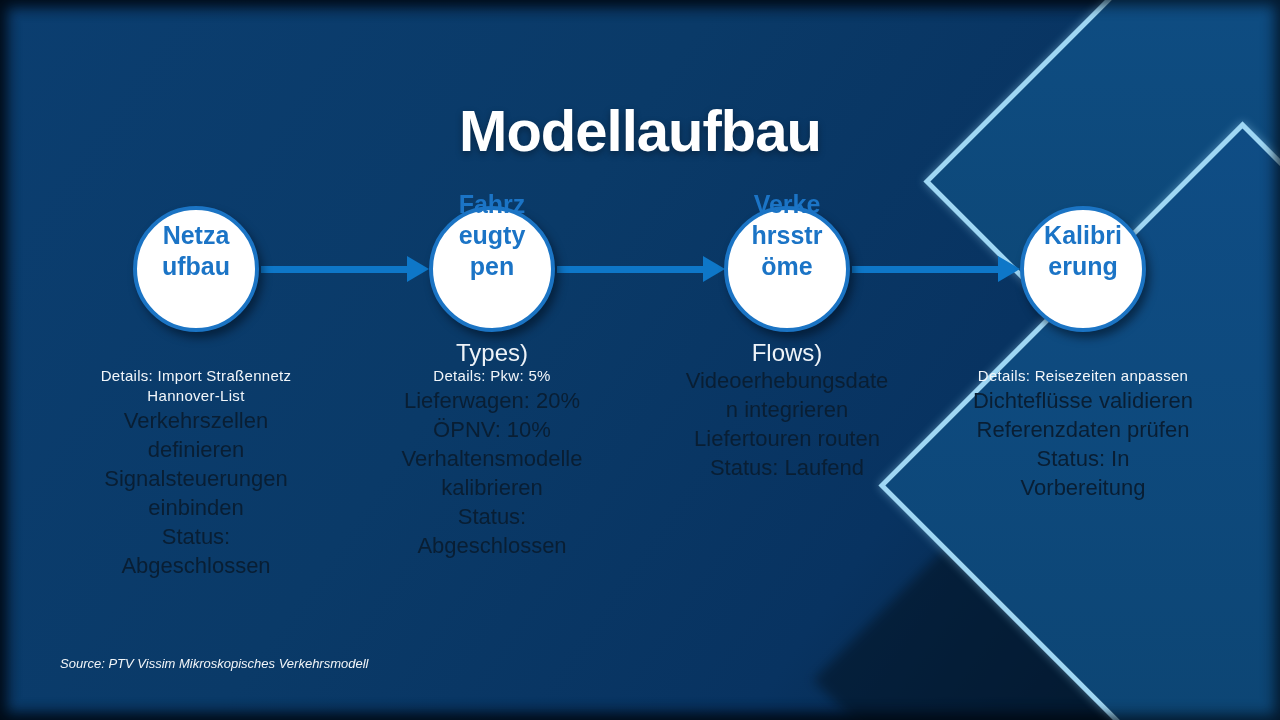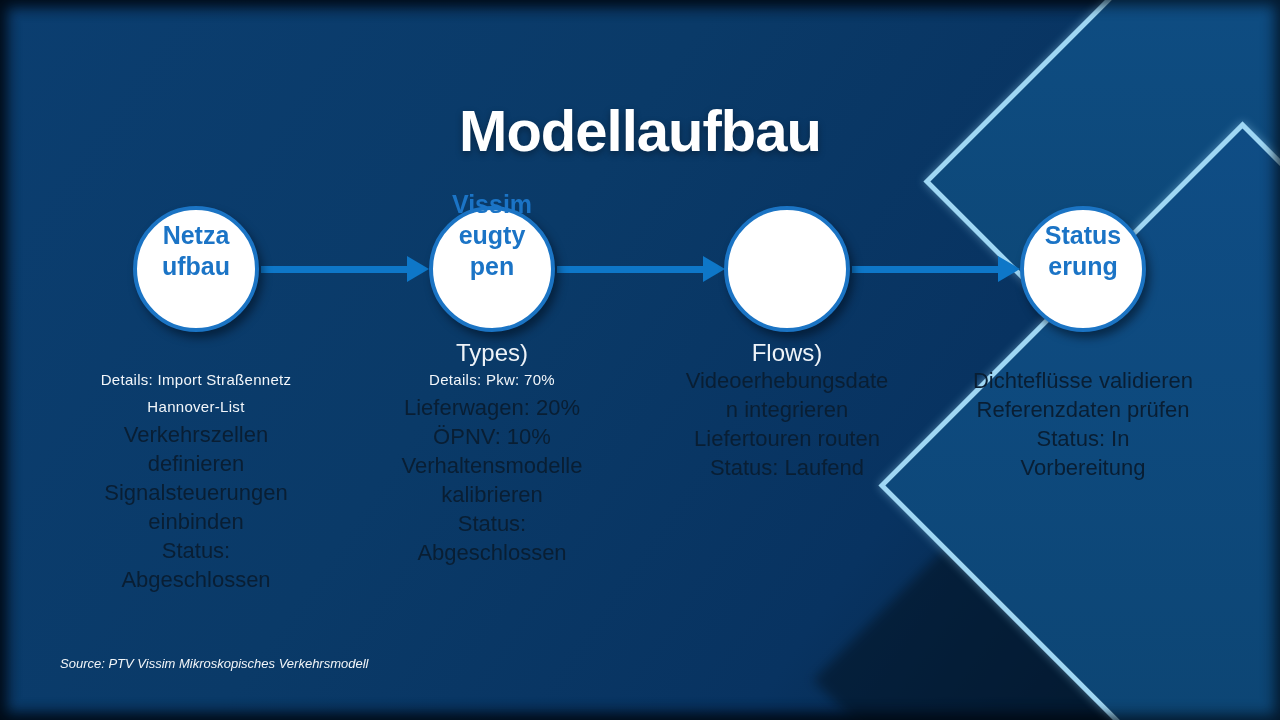--- a/index.html
+++ b/index.html
@@ -88,21 +88,21 @@
     font-size:24px;line-height:30px;
     color:#eef3f8;
     z-index:1;
   }
   .stage-details{
     position:absolute;left:-10px;right:-10px;top:160px;
     text-align:center;
   }
   .details-heading{
     white-space:pre-line;
-    font-size:15px;line-height:27px;
+    font-size:15px;line-height:20px;
     letter-spacing:0.3px;
     color:#f2f6fa;
   }
   .details-body{
     white-space:pre-line;
     font-size:22px;line-height:29px;
     color:#091e33;
   }
   
   .flow-arrow{
@@ -157,56 +157,60 @@
 einbinden
 Status:
 Abgeschlossen</div>
     </div>
   </div>
 
   <div class="stage stage-2">
     <div class="circle-wrap">
       <div class="stage-circle"></div>
       <div class="stage-sub-label">Types)</div>
-      <div class="stage-label">Vissim
+      <div class="stage-label">Fahrz
 eugty
 pen</div>
     </div>
     <div class="stage-details">
-      <div class="details-heading">Details: Pkw: 70%</div>
+      <div class="details-heading">Details: Pkw: 5%</div>
       <div class="details-body">Lieferwagen: 20%
 ÖPNV: 10%
 Verhaltensmodelle
 kalibrieren
 Status:
 Abgeschlossen</div>
     </div>
   </div>
 
   <div class="stage stage-3">
     <div class="circle-wrap">
       <div class="stage-circle"></div>
       <div class="stage-sub-label">Flows)</div>
+      <div class="stage-label">Verke
+hrsstr
+öme</div>
     </div>
     <div class="stage-details">
       <div class="details-body">Videoerhebungsdate
 n integrieren
 Liefertouren routen
 Status: Laufend</div>
     </div>
   </div>
 
   <div class="stage stage-4">
     <div class="circle-wrap">
       <div class="stage-circle"></div>
       <div class="stage-sub-label"></div>
-      <div class="stage-label">Status
+      <div class="stage-label">Kalibri
 erung</div>
     </div>
     <div class="stage-details">
+      <div class="details-heading">Details: Reisezeiten anpassen</div>
       <div class="details-body">Dichteflüsse validieren
 Referenzdaten prüfen
 Status: In
 Vorbereitung</div>
     </div>
   </div>
 
   <div class="flow-arrow arrow-1">
     <div class="arrow-line"></div>
     <div class="arrow-head"></div>

